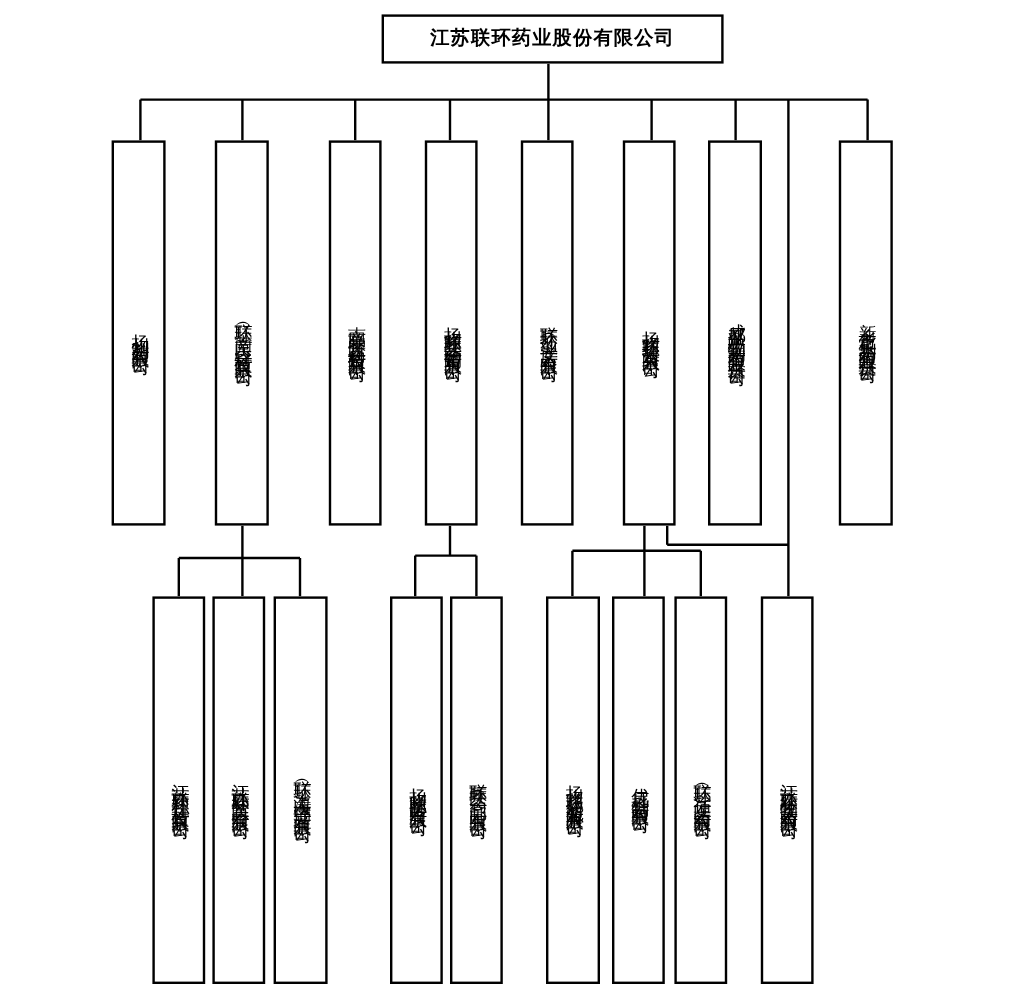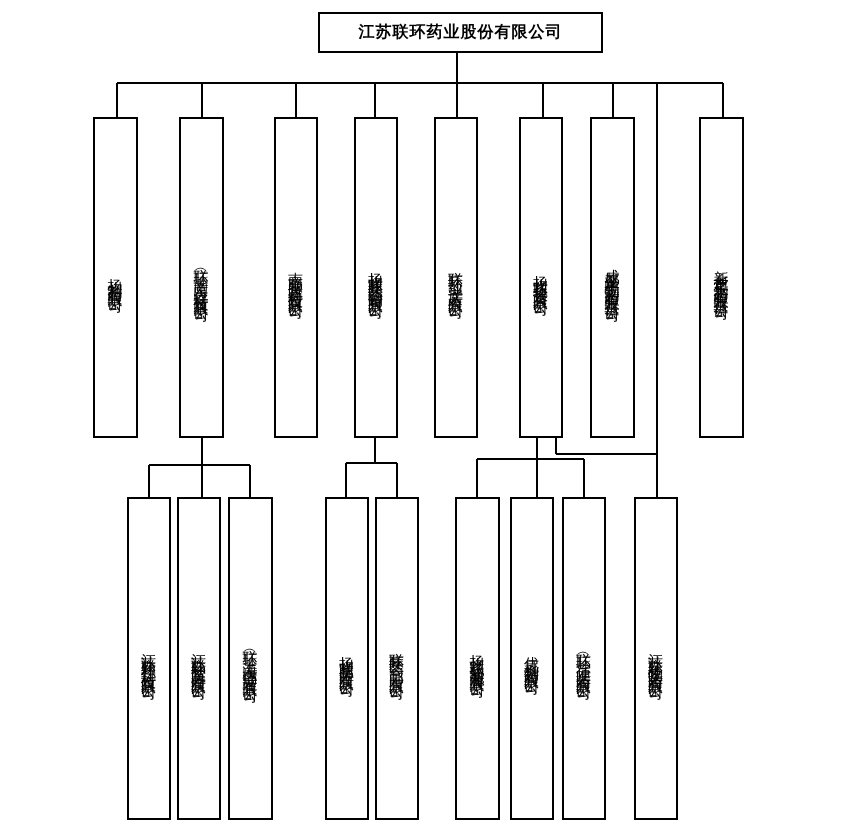--- a/index.html
+++ b/index.html
@@ -1,21 +1,21 @@
 <!DOCTYPE html>
 <html><head>
 <meta charset="utf-8">
 <style>
   html, body { margin: 0; padding: 0; background: #ffffff; }
   #canvas {
     position: relative;
     width: 844px;
     height: 837px;
     background: #ffffff;
-    font-family: Liberation Sans, sans-serif;
+    font-family: Liberation Serif, serif;
     color: #000000;
     overflow: hidden;
   }
   #connectors {
     position: absolute;
     left: 0; top: 0;
     width: 844px; height: 837px;
   }
   .box {
     position: absolute;

